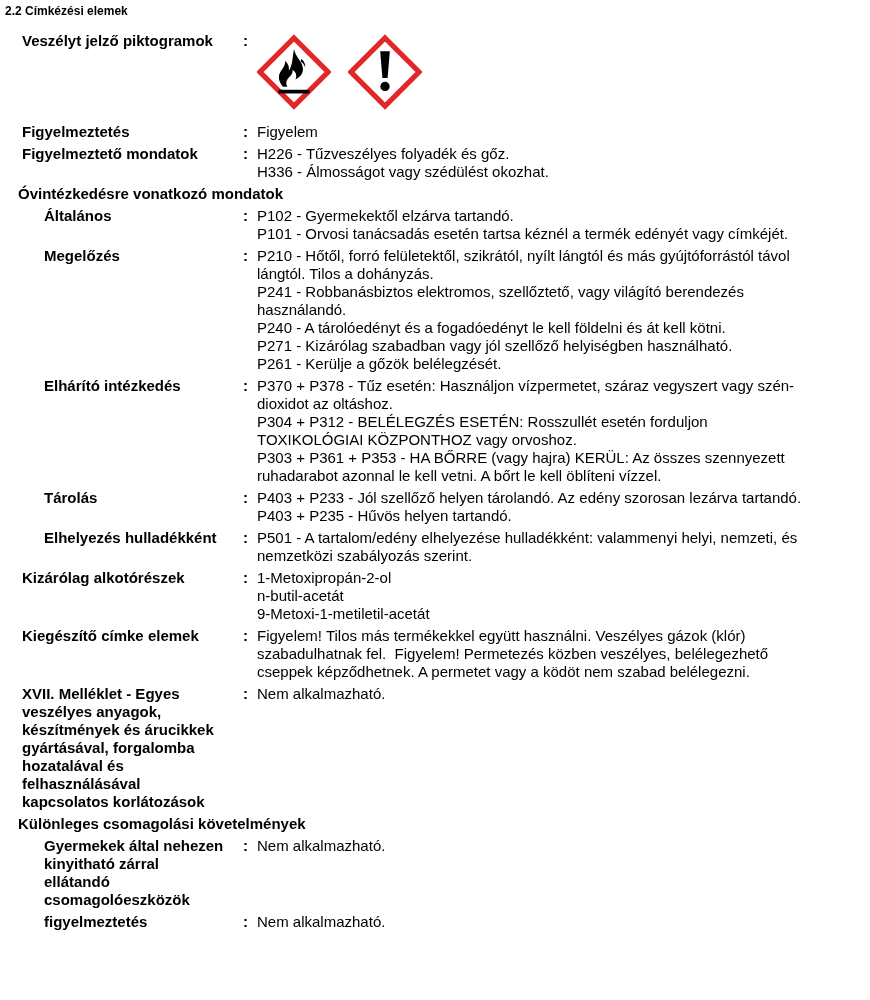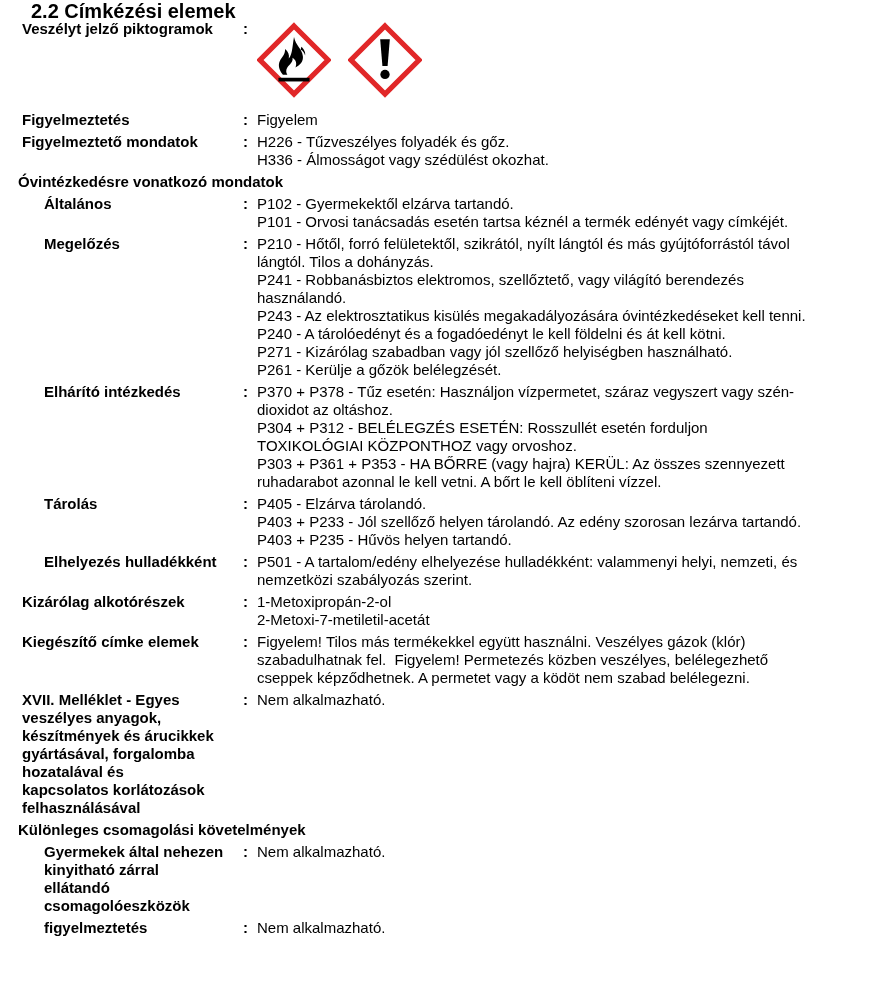--- a/index.html
+++ b/index.html
@@ -5,22 +5,22 @@
   :root { --red:#e12728; --ink:#000000; }
   * { margin:0; padding:0; box-sizing:border-box; }
   html,body { background:#ffffff; }
   body {
     width:870px; height:1000px; overflow:hidden;
     font-family:"Liberation Sans","DejaVu Sans",sans-serif;
     font-size:15px; line-height:18px; color:var(--ink);
     padding-top:2px;
   }
   .h1 {
-    font-weight:bold; font-size:20px; line-height:18px;
-    padding-left:31px; margin-bottom:0;
+    font-weight:bold; font-size:12px; line-height:18px;
+    padding-left:5px; margin-bottom:12px;
   }
   .group-heading {
     font-weight:bold; padding-left:18px; margin:3px 0 4px 0;
   }
   .group-heading span { }
   .row { display:flex; align-items:flex-start; margin-bottom:4px; }
   .label {
     width:243px; flex:0 0 243px; font-weight:bold; padding-left:22px;
   }
   .label.lvl2 { padding-left:44px; }
@@ -85,21 +85,20 @@
 </div>
 
 <div class="row">
   <div class="label lvl2">Megelőzés</div>
   <div class="colon">:</div>
   <div class="value">
       <div class="vline">P210 - Hőtől, forró felületektől, szikrától, nyílt lángtól és más gyújtóforrástól távol</div>
       <div class="vline">lángtól. Tilos a dohányzás.</div>
       <div class="vline">P241 - Robbanásbiztos elektromos, szellőztető, vagy világító berendezés</div>
       <div class="vline">használandó.</div>
-      <div class="vline">P243 - Az elektrosztatikus kisülés megakadályozására óvintézkedéseket kell tenni.</div>
       <div class="vline">P240 - A tárolóedényt és a fogadóedényt le kell földelni és át kell kötni.</div>
       <div class="vline">P271 - Kizárólag szabadban vagy jól szellőző helyiségben használható.</div>
       <div class="vline">P261 - Kerülje a gőzök belélegzését.</div>
     </div>
 </div>
 
 <div class="row">
   <div class="label lvl2">Elhárító intézkedés</div>
   <div class="colon">:</div>
   <div class="value">
@@ -109,63 +108,63 @@
       <div class="vline">TOXIKOLÓGIAI KÖZPONTHOZ vagy orvoshoz.</div>
       <div class="vline">P303 + P361 + P353 - HA BŐRRE (vagy hajra) KERÜL: Az összes szennyezett</div>
       <div class="vline">ruhadarabot azonnal le kell vetni. A bőrt le kell öblíteni vízzel.</div>
     </div>
 </div>
 
 <div class="row">
   <div class="label lvl2">Tárolás</div>
   <div class="colon">:</div>
   <div class="value">
-      <div class="vline">P405 - Elzárva tárolandó.</div>
       <div class="vline">P403 + P233 - Jól szellőző helyen tárolandó. Az edény szorosan lezárva tartandó.</div>
       <div class="vline">P403 + P235 - Hűvös helyen tartandó.</div>
     </div>
 </div>
 
 <div class="row">
   <div class="label lvl2">Elhelyezés hulladékként</div>
   <div class="colon">:</div>
   <div class="value">
       <div class="vline">P501 - A tartalom/edény elhelyezése hulladékként: valammenyi helyi, nemzeti, és</div>
       <div class="vline">nemzetközi szabályozás szerint.</div>
     </div>
 </div>
 
 <div class="row">
   <div class="label">Kizárólag alkotórészek</div>
   <div class="colon">:</div>
   <div class="value">
       <div class="vline">1-Metoxipropán-2-ol</div>
-      <div class="vline">2-Metoxi-7-metiletil-acetát</div>
+      <div class="vline">n-butil-acetát</div>
+      <div class="vline">9-Metoxi-1-metiletil-acetát</div>
     </div>
 </div>
 
 <div class="row">
   <div class="label">Kiegészítő címke elemek</div>
   <div class="colon">:</div>
   <div class="value">
       <div class="vline">Figyelem! Tilos más termékekkel együtt használni. Veszélyes gázok (klór)</div>
       <div class="vline">szabadulhatnak fel.  Figyelem! Permetezés közben veszélyes, belélegezhető</div>
       <div class="vline">cseppek képződhetnek. A permetet vagy a ködöt nem szabad belélegezni.</div>
     </div>
 </div>
 
 <div class="row">
   <div class="label">
       <div class="lline">XVII. Melléklet - Egyes</div>
       <div class="lline">veszélyes anyagok,</div>
       <div class="lline">készítmények és árucikkek</div>
       <div class="lline">gyártásával, forgalomba</div>
       <div class="lline">hozatalával és</div>
+      <div class="lline">felhasználásával</div>
       <div class="lline">kapcsolatos korlátozások</div>
-      <div class="lline">felhasználásával</div>
     </div>
   <div class="colon">:</div>
   <div class="value">
       <div class="vline">Nem alkalmazható.</div>
     </div>
 </div>
 
 <div class="group-heading"><span>Különleges csomagolási követelmények</span></div>
 
 <div class="row">

